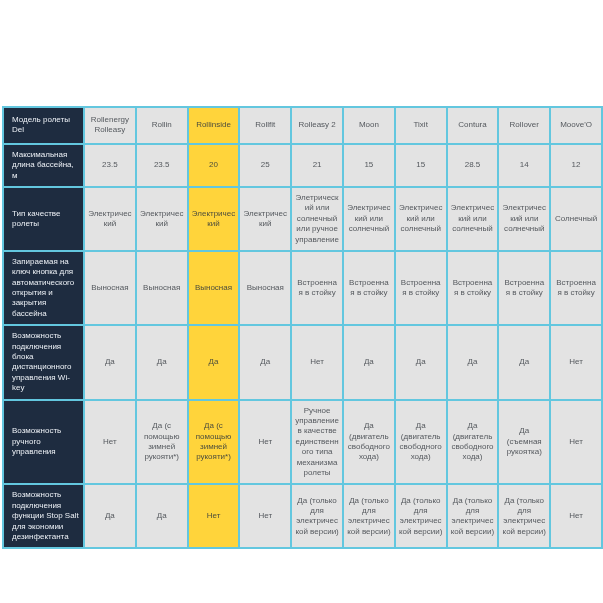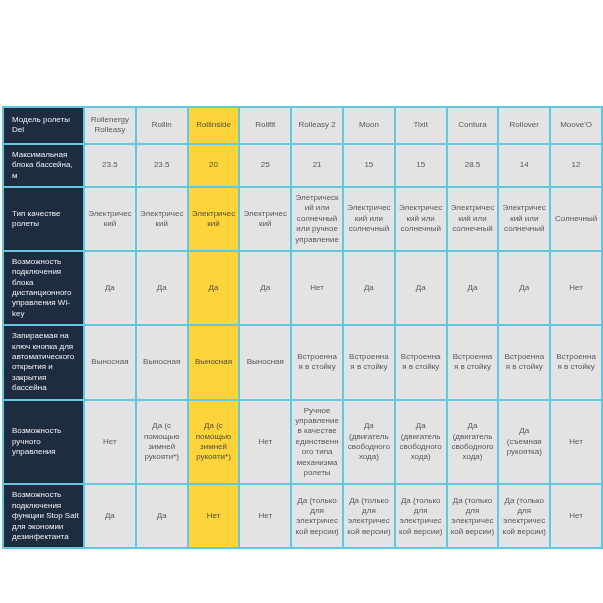--- a/index.html
+++ b/index.html
@@ -84,21 +84,21 @@
           <th class="colhead">Rolleasy 2</th>
           <th class="colhead">Moon</th>
           <th class="colhead">Tixit</th>
           <th class="colhead">Contura</th>
           <th class="colhead">Rollover</th>
           <th class="colhead">Moove'O</th>
         </tr>
     </thead>
     <tbody>
         <tr>
-          <th class="rowhead">Максимальная блока бассейна, м</th>
+          <th class="rowhead">Максимальная длина бассейна, м</th>
           <td class="cell">23.5</td>
           <td class="cell">23.5</td>
           <td class="cell hl">20</td>
           <td class="cell">25</td>
           <td class="cell">21</td>
           <td class="cell">15</td>
           <td class="cell">15</td>
           <td class="cell">28.5</td>
           <td class="cell">14</td>
           <td class="cell">12</td>
@@ -110,44 +110,44 @@
           <td class="cell hl">Электрический</td>
           <td class="cell">Электрический</td>
           <td class="cell">Элетрический или солнечный или ручное управление</td>
           <td class="cell">Электрический или солнечный</td>
           <td class="cell">Электрический или солнечный</td>
           <td class="cell">Электрический или солнечный</td>
           <td class="cell">Электрический или солнечный</td>
           <td class="cell">Солнечный</td>
         </tr>
         <tr>
+          <th class="rowhead">Запираемая на ключ кнопка для автоматического открытия и закрытия бассейна</th>
+          <td class="cell">Выносная</td>
+          <td class="cell">Выносная</td>
+          <td class="cell hl">Выносная</td>
+          <td class="cell">Выносная</td>
+          <td class="cell">Встроенная в стойку</td>
+          <td class="cell">Встроенная в стойку</td>
+          <td class="cell">Встроенная в стойку</td>
+          <td class="cell">Встроенная в стойку</td>
+          <td class="cell">Встроенная в стойку</td>
+          <td class="cell">Встроенная в стойку</td>
+        </tr>
+        <tr>
           <th class="rowhead">Возможность подключения блока дистанционного управления Wi-key</th>
           <td class="cell">Да</td>
           <td class="cell">Да</td>
           <td class="cell hl">Да</td>
           <td class="cell">Да</td>
           <td class="cell">Нет</td>
           <td class="cell">Да</td>
           <td class="cell">Да</td>
           <td class="cell">Да</td>
           <td class="cell">Да</td>
           <td class="cell">Нет</td>
-        </tr>
-        <tr>
-          <th class="rowhead">Запираемая на ключ кнопка для автоматического открытия и закрытия бассейна</th>
-          <td class="cell">Выносная</td>
-          <td class="cell">Выносная</td>
-          <td class="cell hl">Выносная</td>
-          <td class="cell">Выносная</td>
-          <td class="cell">Встроенная в стойку</td>
-          <td class="cell">Встроенная в стойку</td>
-          <td class="cell">Встроенная в стойку</td>
-          <td class="cell">Встроенная в стойку</td>
-          <td class="cell">Встроенная в стойку</td>
-          <td class="cell">Встроенная в стойку</td>
         </tr>
         <tr>
           <th class="rowhead">Возможность ручного управления</th>
           <td class="cell">Нет</td>
           <td class="cell">Да (с помощью зимней рукояти*)</td>
           <td class="cell hl">Да (с помощью зимней рукояти*)</td>
           <td class="cell">Нет</td>
           <td class="cell">Ручное управление в качестве единственного типа механизма ролеты</td>
           <td class="cell">Да (двигатель свободного хода)</td>
           <td class="cell">Да (двигатель свободного хода)</td>

